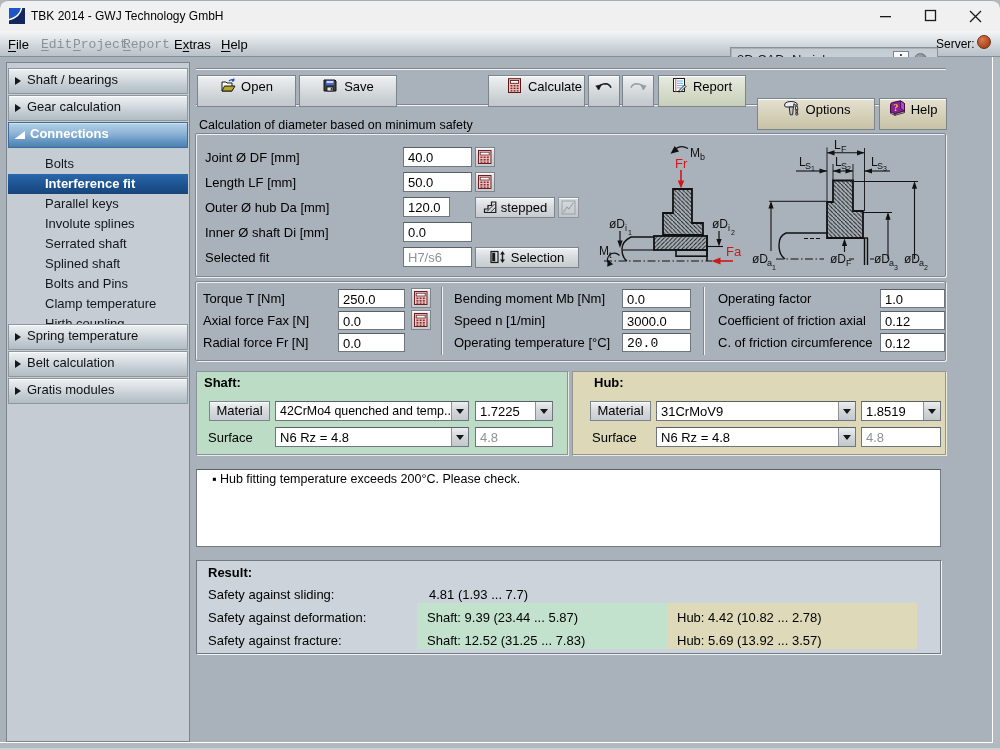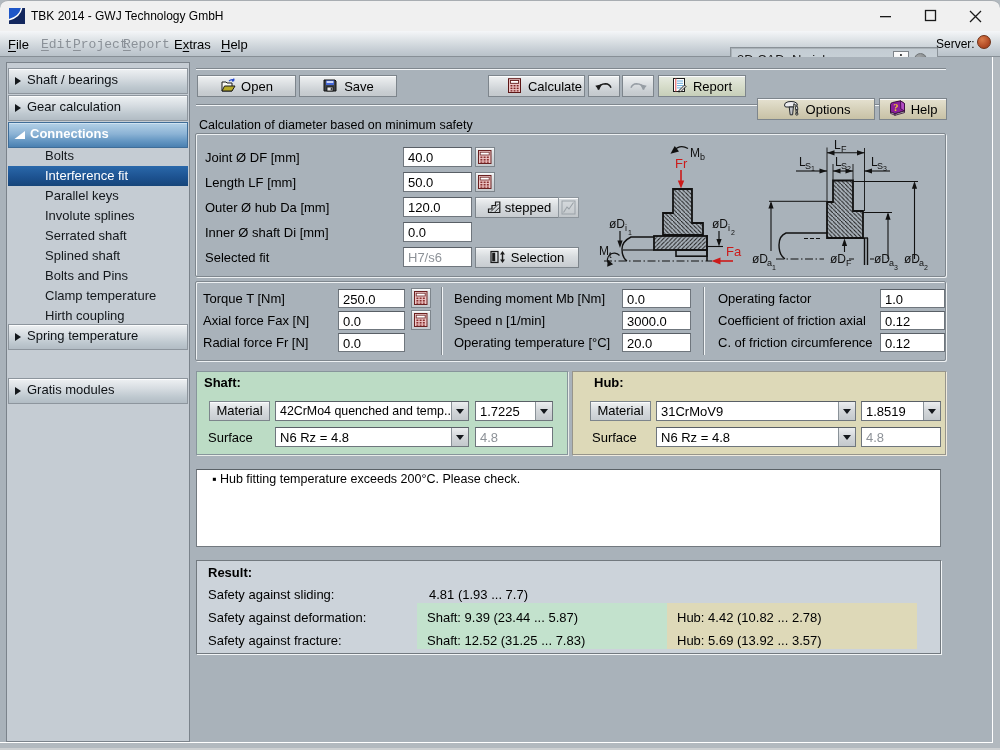--- a/index.html
+++ b/index.html
@@ -30,28 +30,28 @@
 
 
 #main { position:absolute; left:0; top:57px; width:993px; height:686px; background:#a9b2ba; border-right:1px solid #fff; border-bottom:1px solid #fff; }
 
 
 #sidebar { position:absolute; left:6px; top:5px; width:184px; height:680px; background:#c5ccd3; border:1px solid #7b838b; }
 .acch { position:absolute; left:1px; width:180px; height:26px; background:linear-gradient(#eef1f3, #d6dce1 40%, #bec8cf 75%, #b2bcc4); border:1px solid #8d959d; box-shadow:inset 0 1px 0 #fbfcfd; font-size:13px; color:#0d1115; line-height:24px; }
 .acch .tri { display:inline-block; width:0; height:0; border-left:6px solid #14181c; border-top:4px solid transparent; border-bottom:4px solid transparent; margin:0 6px 0 6px; }
 .acch .lbl { position:relative; top:-1px; }
 #acc-conn { background:linear-gradient(#b4d1e7, #8cb3d5 45%, #6496c2 75%, #4a80b1); color:#fff; font-weight:bold; border-color:#3f6d98; box-shadow:inset 0 1px 0 #cfe2f1; }
-.sitem { position:absolute; left:1px; width:180px; height:20px; font-size:13px; color:#14181c; line-height:20px; padding-left:37px; }
-#sel-item { background:linear-gradient(#2a68aa,#1c518f 60%,#174579); color:#fff; font-weight:normal; }
+.sitem { position:absolute; left:1px; width:180px; height:20px; font-size:13px; color:#14181c; line-height:20px; padding-left:37px;margin-top:8px; }
+#sel-item { background:linear-gradient(#2a68aa,#1c518f 60%,#174579); color:#fff; font-weight:bold; }
 
 
 .etchh { position:absolute; height:2px; border-top:1px solid #7f878e; border-bottom:1px solid #f2f5f7; }
 .etchv { position:absolute; width:2px; border-left:1px solid #7f878e; border-right:1px solid #f2f5f7; }
 .gbox { position:absolute; border:1px solid #7f878e; box-shadow:1px 1px 0 #eef1f3, inset 1px 1px 0 #eef1f3; border-radius:2px; }
-.tbtn { position:absolute; top:18px; height:22px; background:linear-gradient(#eff1f2, #d9dde0 45%, #c8cdd1 80%, #c4c9cd); border:1px solid #7d858c; box-shadow:inset 0 1px 0 #fafbfc; font-size:13px; color:#000; text-align:center; }
+.tbtn { position:absolute; top:18px; height:32px; background:linear-gradient(#eff1f2, #d9dde0 45%, #c8cdd1 80%, #c4c9cd); border:1px solid #7d858c; box-shadow:inset 0 1px 0 #fafbfc; font-size:13px; color:#000; text-align:center; }
 .tbtn.grn { background:linear-gradient(#e7ebe1, #d7ddcb 50%, #c7cfb9); }
 .tbtn.tan { background:linear-gradient(#e5e1d0, #d6d1ba 50%, #c8c2a6);margin-top:23px; }
 .tbtn span { vertical-align:middle; }
 .field { position:absolute; background:#fff; border:1px solid #6f767d; border-top-color:#595f66; font-size:13px; color:#000; padding:2px 0 0 4px; }
 .fgray { color:#8d9298; }
 .lab { position:absolute; font-size:13px; color:#000; white-space:nowrap; }
 .sq-btn { position:absolute; width:20px; height:20px; background:linear-gradient(#eef0f1,#d4d8db 50%,#c6cbcf); border:1px solid #7d858c; box-shadow:inset 0 1px 0 #f8fafb; }
 .push { position:absolute; background:linear-gradient(#f0f2f3,#d8dcdf 45%,#c7ccd0); border:1px solid #7d858c; box-shadow:inset 0 1px 0 #fafbfc; font-size:13px; color:#000; text-align:center; }
 .dd { position:absolute; height:20px; background:#fff; border:1px solid #6f767d; border-top-color:#595f66; font-size:13px; color:#000; }
 .dd .val { position:absolute; left:4px; right:18px; top:2px; white-space:nowrap; overflow:hidden; }
@@ -114,20 +114,21 @@
     <div class="sitem" style="top:83px">Bolts</div>
     <div class="sitem" id="sel-item" style="top:103px">Interference fit</div>
     <div class="sitem" style="top:143px">Involute splines</div>
     <div class="sitem" style="top:123px">Parallel keys</div>
     <div class="sitem" style="top:163px">Serrated shaft</div>
     <div class="sitem" style="top:183px">Splined shaft</div>
     <div class="sitem" style="top:203px">Bolts and Pins</div>
     <div class="sitem" style="top:223px">Clamp temperature</div>
     <div class="sitem" style="top:243px">Hirth coupling</div>
     <div class="acch" style="top:261px"><span class="tri"></span><span class="lbl">Spring temperature</span></div>
+    <div class="acch" style="top:288px"><span class="tri"></span><span class="lbl">Belt calculation</span></div>
     <div class="acch" style="top:315px"><span class="tri"></span><span class="lbl">Gratis modules</span></div>
   </div>
 
 </div>
 
 <div class="etchh" style="left:196px; top:68px; width:750px"></div>
 <div class="etchh" style="left:196px; top:104px; width:750px"></div>
 <div class="lab" style="left:199px; top:118px; font-size:12.5px">Calculation of diameter based on minimum safety</div>
 
 <div class="tbtn" style="left:197px; top:75px; width:99px; line-height:20px;">
@@ -196,21 +197,21 @@
   </svg><span>Help</span></div>
 
 <div class="gbox" style="left:195px; top:133px; width:751px; height:144px;"></div>
 <div class="lab" style="left:205px; top:150px">Joint Ø DF [mm]</div>
 <div class="lab" style="left:205px; top:175px">Length LF [mm]</div>
 <div class="lab" style="left:205px; top:200px">Outer Ø hub Da [mm]</div>
 <div class="lab" style="left:205px; top:225px">Inner Ø shaft Di [mm]</div>
 <div class="lab" style="left:205px; top:250px">Selected fit</div>
 <div class="field" style="left:403px; top:147px; width:69px; height:20px;">40.0</div>
 <div class="field" style="left:403px; top:172px; width:69px; height:20px;">50.0</div>
-<div class="field" style="left:403px; top:197px; width:69px; height:20px;">120.0</div>
+<div class="field" style="left:403px; top:197px; width:47px; height:20px;">120.0</div>
 <div class="field" style="left:403px; top:222px; width:69px; height:20px;">0.0</div>
 <div class="field fgray" style="left:403px; top:247px; width:69px; height:20px;">H7/s6</div>
 <div class="sq-btn" style="left:475px; top:147px;"><svg width="14" height="14" style="margin:2px 0 0 2px">
       <rect x="0.5" y="0.5" width="12.5" height="13" fill="#eec6c6" stroke="#6a2020" stroke-width="1"></rect>
       <rect x="2.2" y="2.2" width="9" height="2.8" fill="#fff" stroke="#6a2020" stroke-width="0.8"></rect>
       <g fill="#8a3030">
         <rect x="2.4" y="6.5" width="2" height="1.6"></rect>
         <rect x="5.6" y="6.5" width="2" height="1.6"></rect>
         <rect x="8.8" y="6.5" width="2" height="1.6"></rect>
         <rect x="2.4" y="9" width="2" height="1.6"></rect>
@@ -229,21 +230,21 @@
         <rect x="5.6" y="6.5" width="2" height="1.6"></rect>
         <rect x="8.8" y="6.5" width="2" height="1.6"></rect>
         <rect x="2.4" y="9" width="2" height="1.6"></rect>
         <rect x="5.6" y="9" width="2" height="1.6"></rect>
         <rect x="8.8" y="9" width="2" height="1.6"></rect>
         <rect x="2.4" y="11.5" width="2" height="1.3"></rect>
         <rect x="5.6" y="11.5" width="2" height="1.3"></rect>
         <rect x="8.8" y="11.5" width="2" height="1.3"></rect>
       </g>
     </svg></div>
-<div class="push" style="left:475px; top:197px; width:88px; height:21px; line-height:19px;">
+<div class="push" style="left:475px; top:197px; width:80px; height:21px; line-height:19px;">
   <svg width="15" height="14" style="vertical-align:-2px; margin-right:3px">
     <path d="M1.5,12.5 L1.5,9 L5,9 L5,5.5 L8.5,5.5 L8.5,2 L12.8,2 L12.8,12.5 Z" fill="none" stroke="#1a1a1a" stroke-width="1.2"></path>
     <path d="M4,11.5 L11.5,4 M8,11.8 L12.3,7.5" stroke="#1a1a1a" stroke-width="0.9"></path>
   </svg><span>stepped</span></div>
 <div class="push" style="left:558px; top:197px; width:21px; height:21px; background:linear-gradient(#d8dcdf,#c2c7cb); border-color:#8f979e;">
   <svg width="15" height="15" style="margin-top:2px">
       <rect x="1" y="1" width="13" height="13" fill="none" stroke="#9aa1a7" stroke-width="1"></rect>
       <path d="M2.5,12.5 L6,7 L8,9 L12.5,2.5" fill="none" stroke="#9aa1a7" stroke-width="1.1"></path>
     </svg></div>
 <div class="push" style="left:475px; top:247px; width:104px; height:21px; line-height:19px;">
@@ -292,21 +293,21 @@
         <rect x="2.4" y="11.5" width="2" height="1.3"></rect>
         <rect x="5.6" y="11.5" width="2" height="1.3"></rect>
         <rect x="8.8" y="11.5" width="2" height="1.3"></rect>
       </g>
     </svg></div>
 <div class="lab" style="left:454px; top:291px">Bending moment Mb [Nm]</div>
 <div class="lab" style="left:454px; top:313px">Speed n [1/min]</div>
 <div class="lab" style="left:454px; top:335px">Operating temperature [°C]</div>
 <div class="field" style="left:622px; top:289px; width:69px; height:19px;">0.0</div>
 <div class="field" style="left:622px; top:311px; width:69px; height:19px;">3000.0</div>
-<div class="field" style="left:622px; top:333px; width:69px; height:19px;">20.0</div>
+<div class="field" style="left:622px; top:333px; width:69px; height:19px;font-family:Liberation Mono, monospace;">20.0</div>
 <div class="lab" style="left:718px; top:291px">Operating factor</div>
 <div class="lab" style="left:718px; top:313px">Coefficient of friction axial</div>
 <div class="lab" style="left:718px; top:335px">C. of friction circumference</div>
 <div class="field" style="left:880px; top:289px; width:65px; height:19px;">1.0</div>
 <div class="field" style="left:880px; top:311px; width:65px; height:19px;">0.12</div>
 <div class="field" style="left:880px; top:333px; width:65px; height:19px;">0.12</div>
 
 <div id="shaftpanel"></div>
 <div id="hubpanel"></div>
 <div class="lab" style="left:204px; top:375px; font-weight:bold">Shaft:</div>

